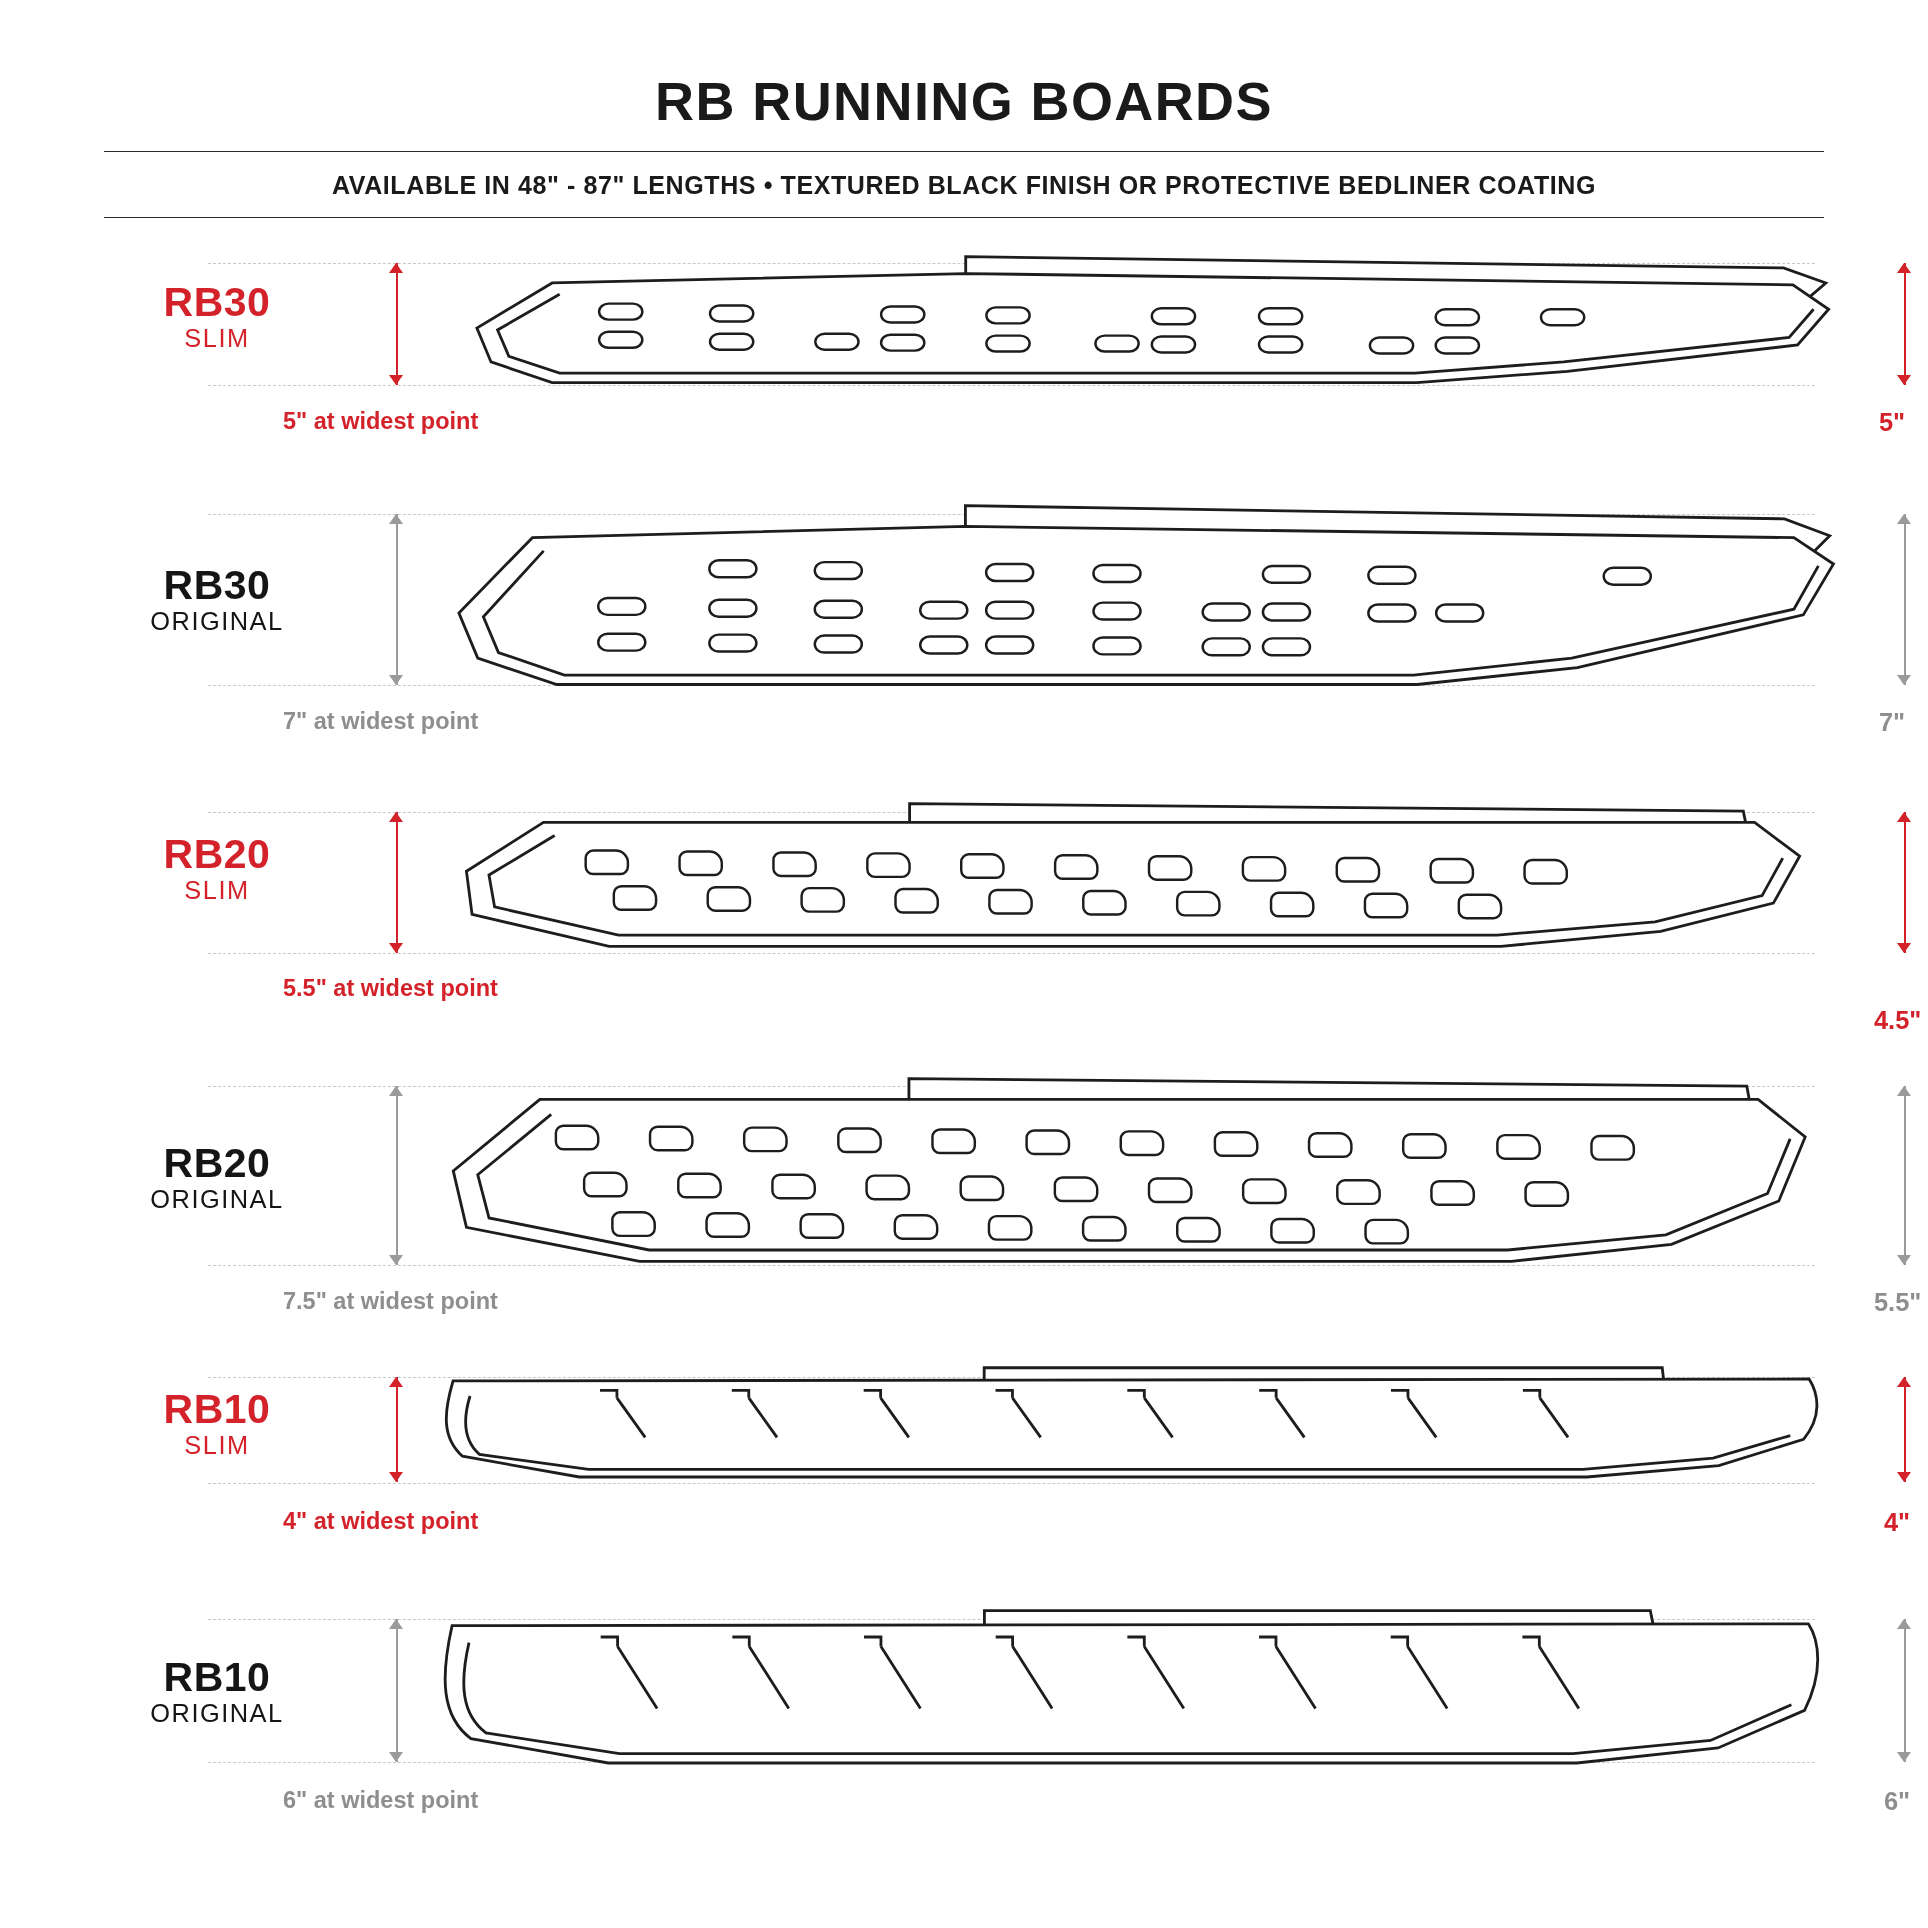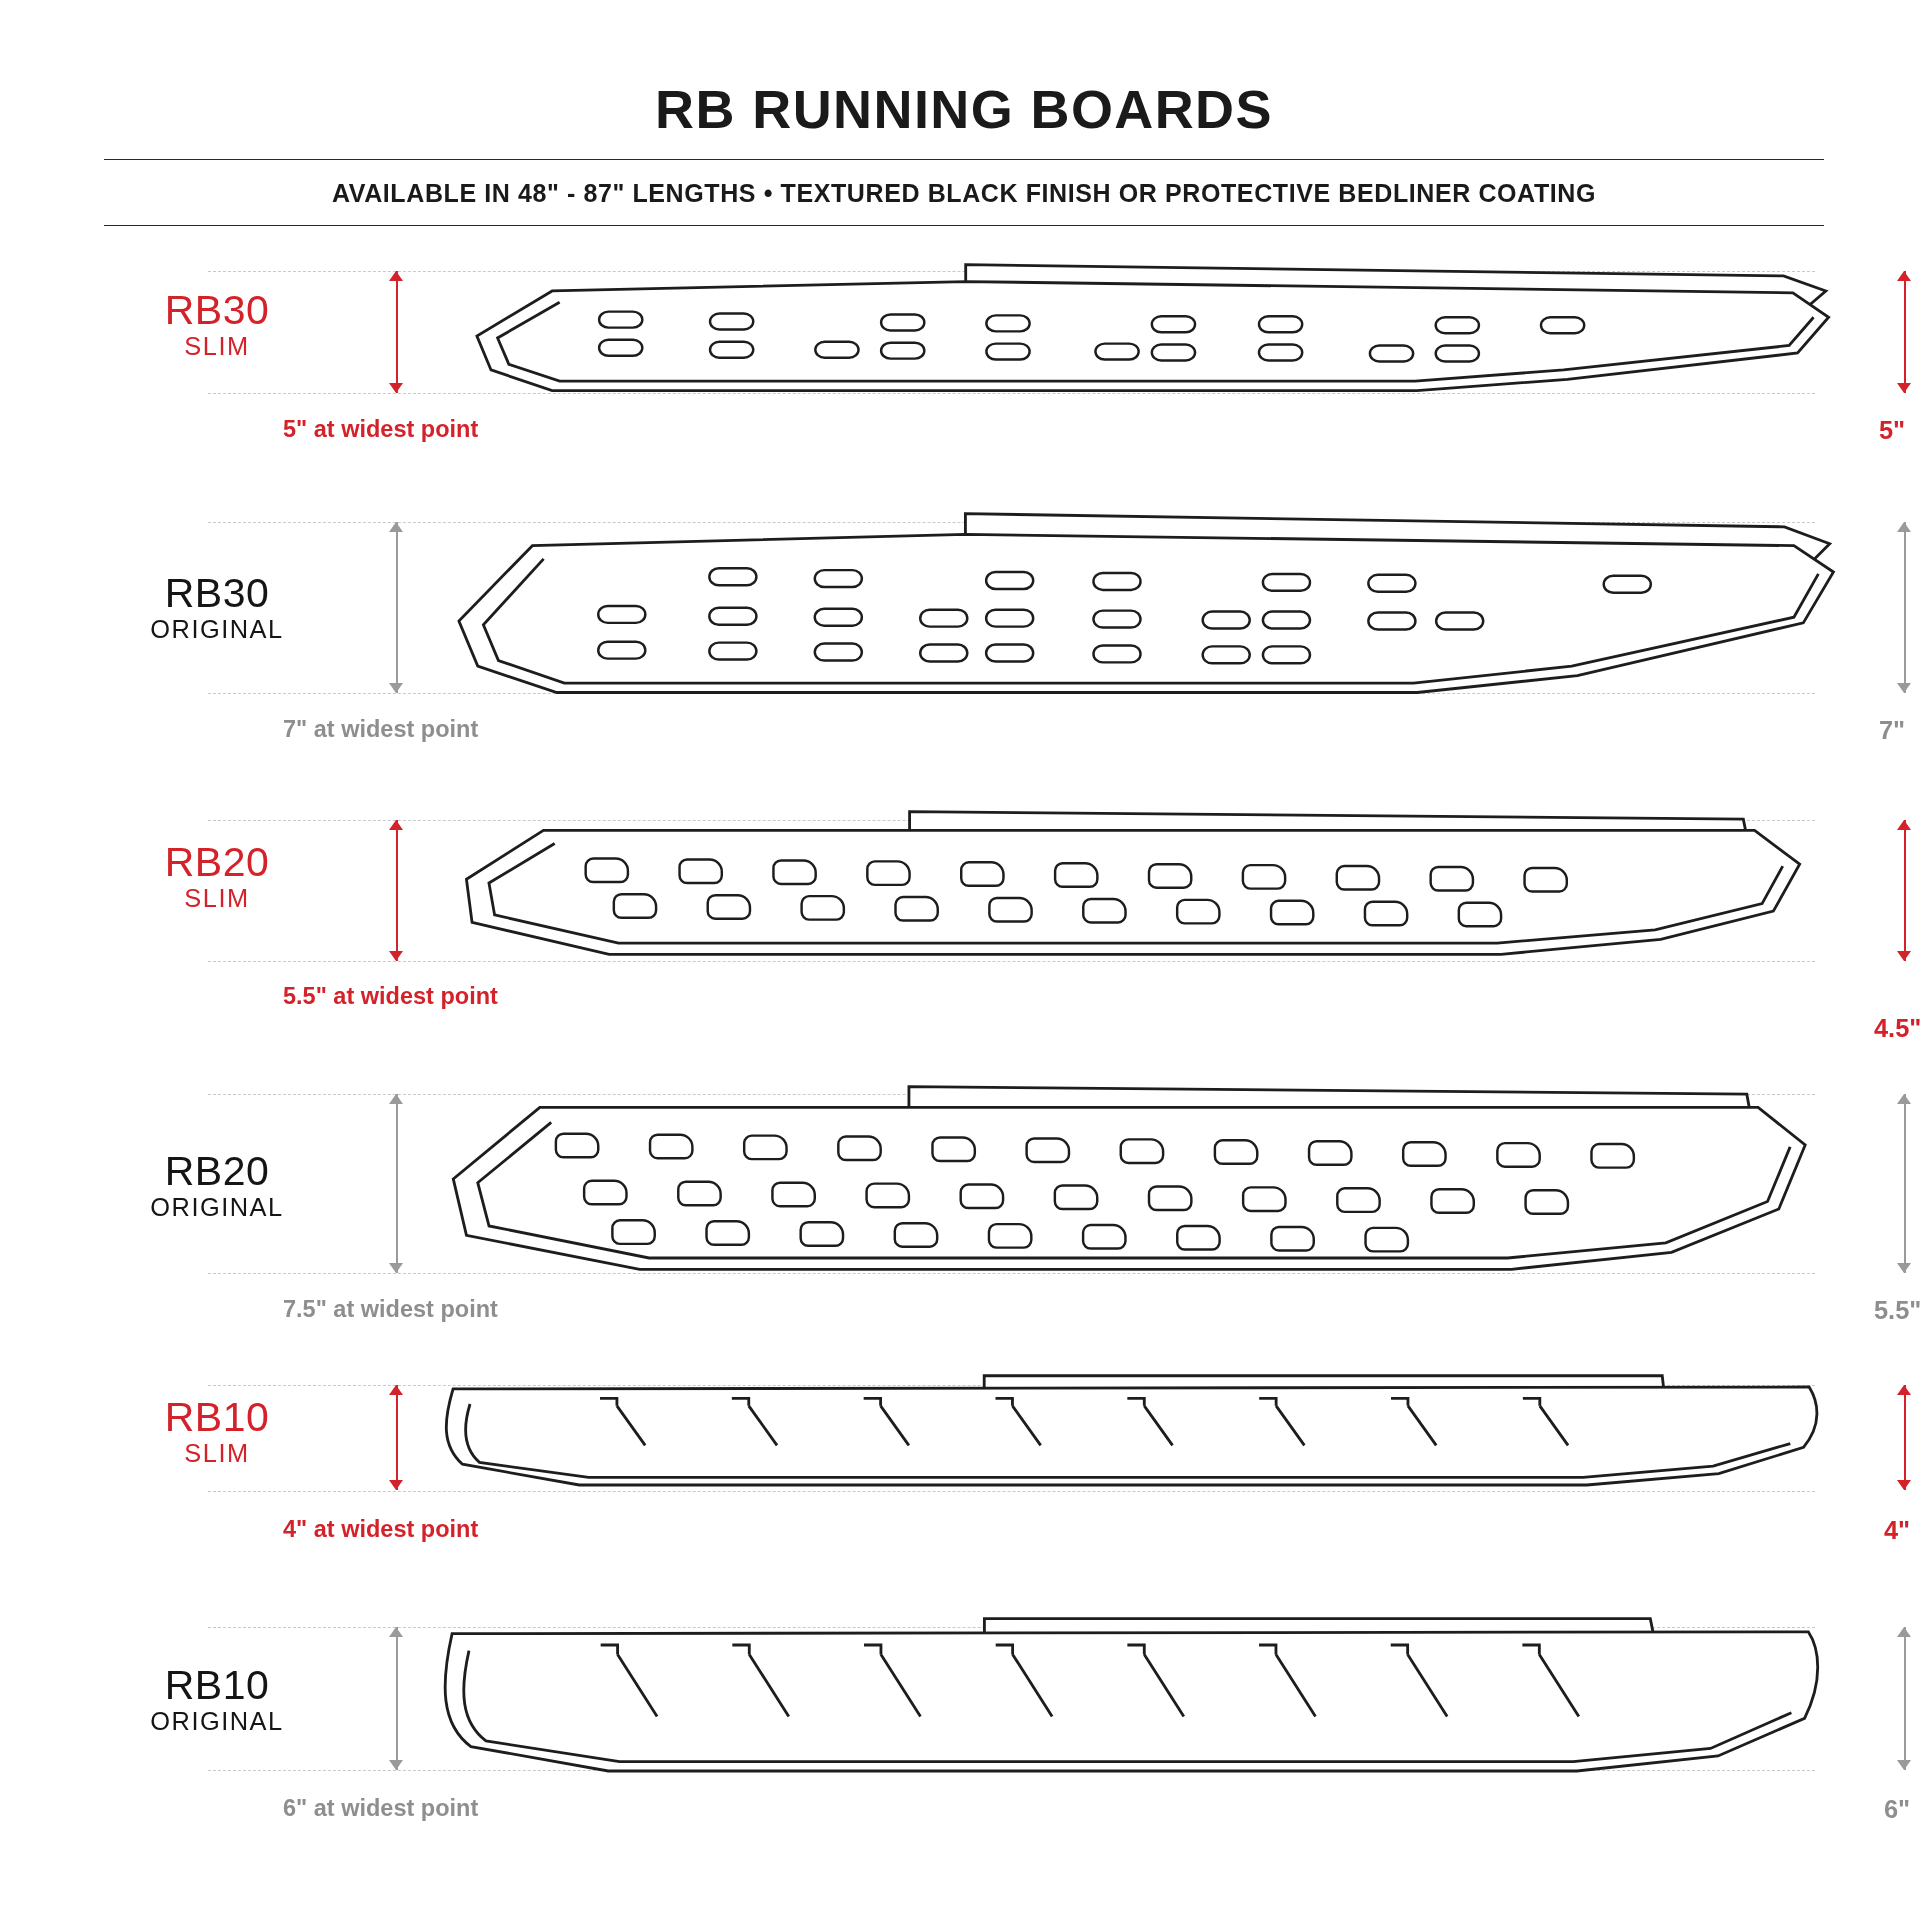--- a/index.html
+++ b/index.html
@@ -7,21 +7,21 @@
     width:1928px;height:1928px;
     background:#ffffff;
     font-family:"Liberation Sans", sans-serif;
     color:#1a1a1a;
     overflow:hidden;
   }
   .page{
     position:relative;
     width:1928px;height:1520px;
     box-sizing:border-box;
-    padding:8px 104px;
+    padding:0 104px;
   }
   
   .title{
     text-align:center;
     font-size:54px;
     font-weight:bold;
     letter-spacing:1.4px;
     padding-top:73px;
     line-height:1.05;
   }
@@ -53,21 +53,21 @@
     width:100%;
   }
   .label{
     position:absolute;
     left:19px;
     text-align:center;
     width:188px;
   }
   .label .model{
     font-size:41px;
-    font-weight:normal;
+    font-weight:bold;
     letter-spacing:0.5px;
     line-height:1.0;
   }
   .label .variant{
     font-size:25.4px;
     letter-spacing:1.5px;
     line-height:1.25;
   }
   .red{color:#d3222a;}
   .blk{color:#151515;}

